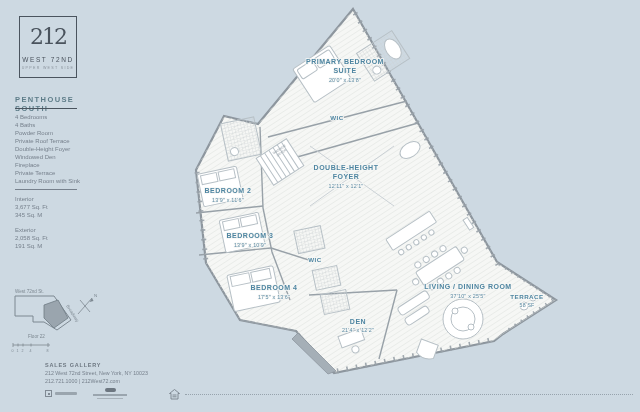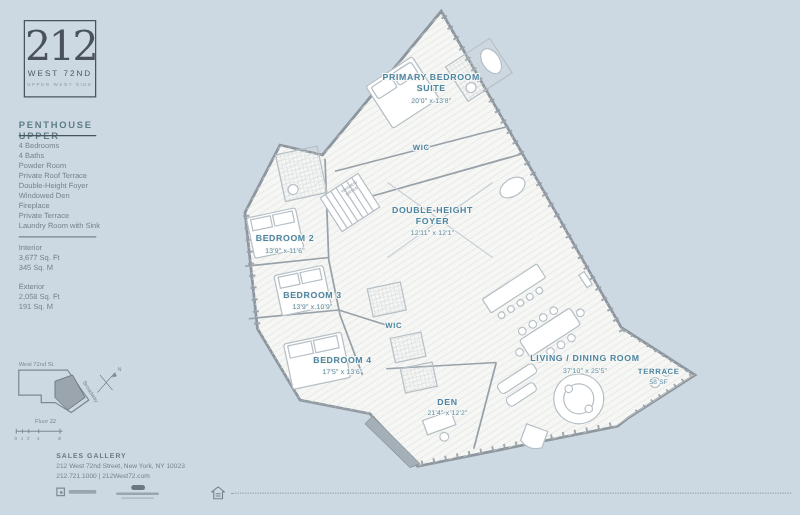--- a/index.html
+++ b/index.html
@@ -3,21 +3,21 @@
 <meta charset="utf-8">
 <style>
   * { margin:0; padding:0; box-sizing:border-box; }
   html,body { width:640px; height:412px; }
   body { font-family:"Liberation Sans", sans-serif; background:#cdd9e2; position:relative; overflow:hidden; }
   .page { position:absolute; inset:0; background:#cdd9e2; }
 
   
   .sidebar { position:absolute; left:0; top:0; width:150px; height:412px; }
   .logo-box { position:absolute; left:19px; top:16px; width:58px; height:62px; border:1.2px solid #4a545e; text-align:center; }
-  .logo-number { font-family:"DejaVu Serif", serif; font-size:33px; line-height:36px; letter-spacing:-2px; color:#4a535d; margin-top:2px; }
+  .logo-number { font-family:"DejaVu Serif", serif; font-size:22px; line-height:36px; letter-spacing:-2px; color:#4a535d; margin-top:2px; }
   .logo-street { font-size:6.5px; letter-spacing:1.6px; color:#4a535d; margin-top:1px; }
   .logo-sub { font-size:3.6px; letter-spacing:1.3px; color:#8a939c; margin-top:2.5px; }
   .unit-title { position:absolute; left:15px; top:95px; font-size:7.5px; line-height:9px; letter-spacing:1.4px; color:#5e7d89; font-weight:bold; }
   .rule1 { position:absolute; left:15px; top:108px; width:62px; height:0; border-top:1px solid #4a545e; }
   .features { position:absolute; left:15px; top:113px; list-style:none; }
   .features li { font-size:6px; line-height:8px; color:#77818d; }
   .rule2 { position:absolute; left:15px; top:189px; width:62px; height:0; border-top:1px solid #77818d; }
   .metric { position:absolute; left:15px; font-size:6px; line-height:8px; color:#77818d; }
   .metric.m1 { top:195px; }
   .metric.m2 { top:226px; }
@@ -54,21 +54,21 @@
 
   <aside class="sidebar">
     <div class="logo-box">
       <div class="logo-number">212</div>
       <div class="logo-street">WEST 72ND</div>
       <div class="logo-sub">UPPER WEST SIDE</div>
     </div>
 
     <div class="unit-title">
       <div>PENTHOUSE</div>
-      <div>UPPER</div>
+      <div>SOUTH</div>
     </div>
     <div class="rule1"></div>
 
     <ul class="features">
       <li>4 Bedrooms</li>
       <li>4 Baths</li>
       <li>Powder Room</li>
       <li>Private Roof Terrace</li>
       <li>Double-Height Foyer</li>
       <li>Windowed Den</li>

